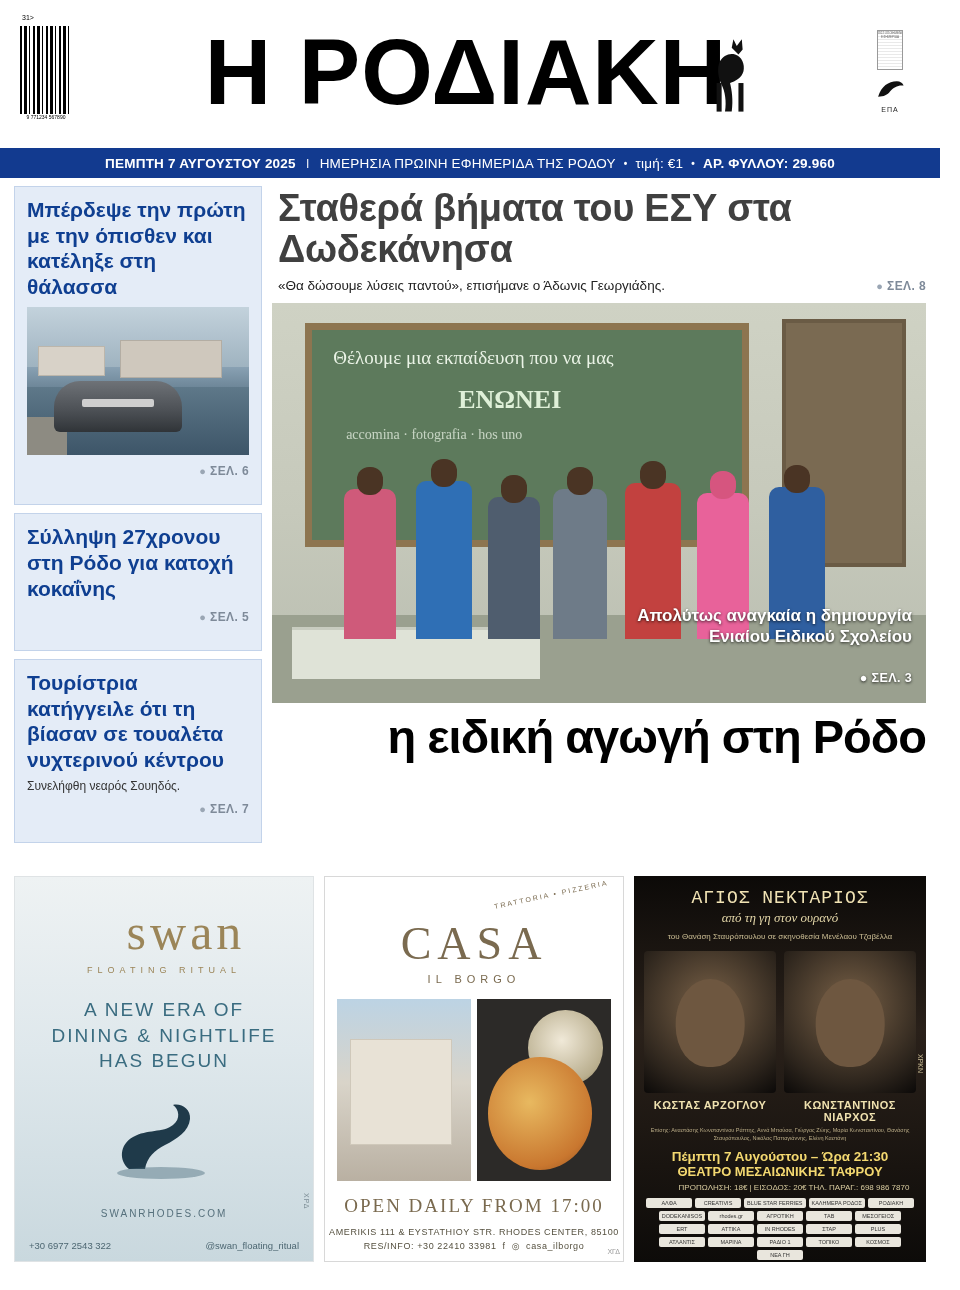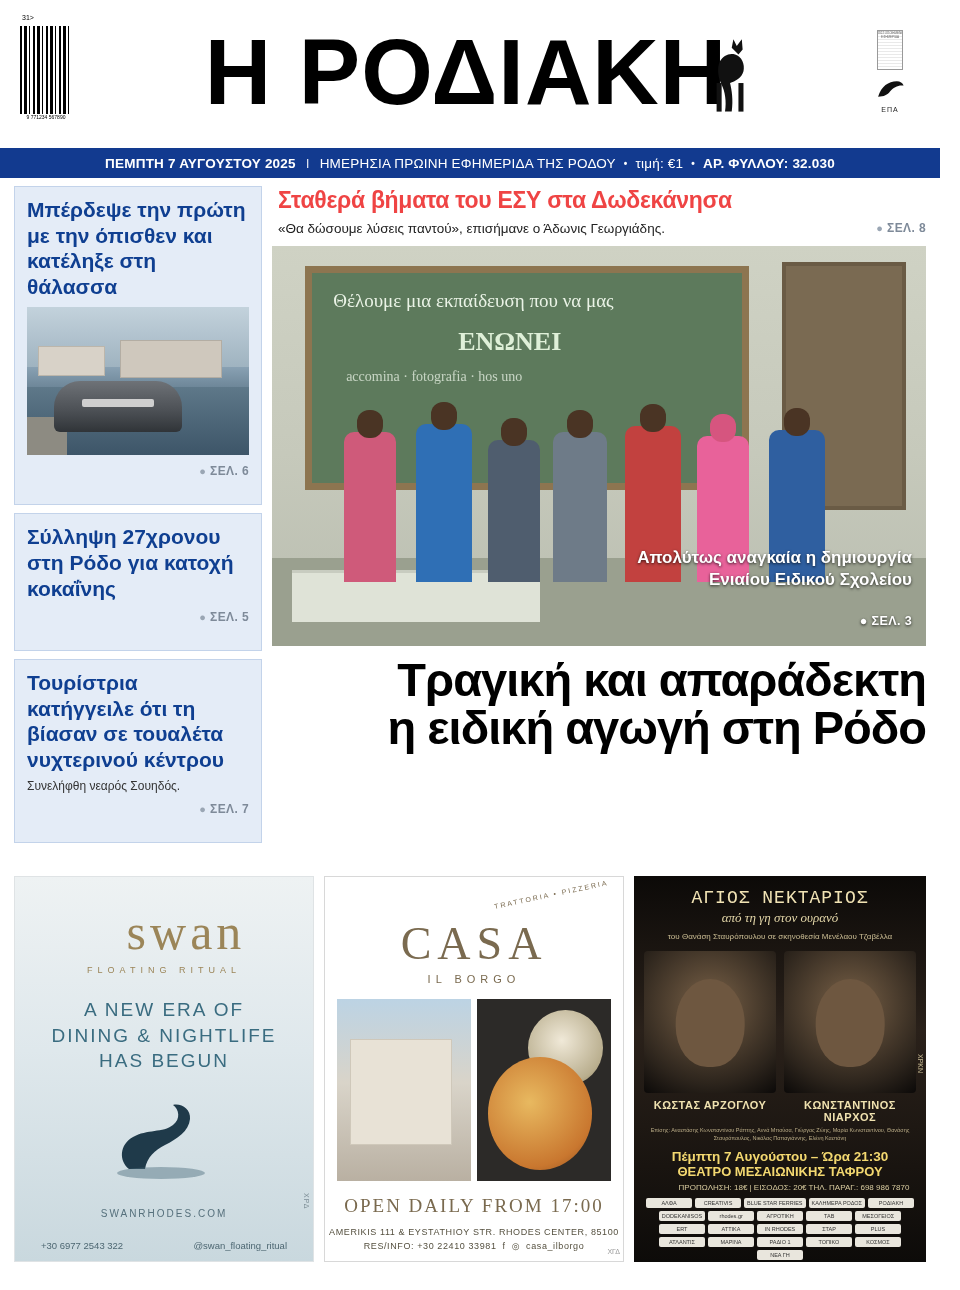--- a/index.html
+++ b/index.html
@@ -143,23 +143,23 @@
   .sel-line { text-align: right; margin-top: 6px; }
   .sel-tag {
     font-size: 12px; font-weight: 700; color: #7e8a99; letter-spacing: .4px;
   }
   .sel-tag .bullet { color:#9aa6b4; font-size: 11px; }
 
   .side-sub { font-size: 12px; color:#333; margin-top: 6px; }
 
   
   .lead-head {
-    font-size: 23px;
+    font-size: 38px;
     font-weight: 700;
-    color: #ef4444;
+    color: #404040;
     line-height: 1.08;
     letter-spacing: -.3px;
     padding: 2px 0 0 6px;
   }
   .lead-sub {
     font-size: 13.5px;
     color: #222;
     padding: 8px 0 0 6px;
     display:flex; align-items:center; justify-content:space-between;
   }
@@ -229,21 +229,21 @@
   .swan-claim {
     margin-top: 22px; font-size: 19px; color:#3a6c80; letter-spacing: 2px; line-height: 1.35;
   }
   .swan-bird {
     position:absolute; left:50%; transform:translateX(-50%); bottom: 74px;
     width: 150px; height: 96px;
   }
   .swan-site { position:absolute; bottom:42px; left:0; right:0; text-align:center;
      font-size: 10px; letter-spacing: 2px; color:#56707c; }
   .swan-contact { position:absolute; bottom:10px; left:0; right:0;
-     display:flex; justify-content:space-between; padding: 0 26px;
+     display:flex; justify-content:space-between; padding: 0 14px;
      font-size: 9.5px; color:#4d6772; align-items:center; }
   .swan-vert { position:absolute; right:3px; bottom:52px; font-size:7px; color:#7d8e96;
      writing-mode: vertical-rl; letter-spacing:1px;}
 
   .ad-casa {
     flex: 0 0 300px;
     background:#fff; border:1px solid #d8d8d8; text-align:center; padding-top: 40px;
   }
   .casa-word { font-family:"Liberation Serif", serif; font-size:46px; color:#7a6a4f; letter-spacing:6px; }
   .casa-sub { font-size:11px; color:#7a6a4f; letter-spacing:5px; margin-top:3px; }
@@ -321,21 +321,21 @@
     </div>
   </div>
 
   <div class="blue-bar">
     <span>ΠΕΜΠΤΗ 7 ΑΥΓΟΥΣΤΟΥ 2025</span>
     <span class="sep">Ι</span>
     <span class="sub">ΗΜΕΡΗΣΙΑ ΠΡΩΙΝΗ ΕΦΗΜΕΡΙΔΑ ΤΗΣ ΡΟΔΟΥ</span>
     <span class="dot">•</span>
     <span class="sub">τιμή: €1</span>
     <span class="dot">•</span>
-    <span>ΑΡ. ΦΥΛΛΟΥ: 32.030</span>
+    <span>ΑΡ. ΦΥΛΛΟΥ: 29.960</span>
   </div>
 
   <div class="content">
 
     <div class="left-col">
 
       <div class="side-box">
         <div class="side-head">Μπέρδεψε την πρώτη με την όπισθεν και κατέληξε στη θάλασσα</div>
         <div class="side-photo">
           <div class="sky"></div>
@@ -418,21 +418,20 @@
         <div class="lp-cap">
           <div>Απολύτως αναγκαία η δημιουργία</div>
           <div>Ενιαίου Ειδικού Σχολείου</div>
         </div>
         <div class="lp-sel">●
           <span>ΣΕΛ. 3</span>
         </div>
       </div>
 
       <div class="main-head">
-        <span class="l1">Τραγική και απαράδεκτη</span>
         <span class="l2">η ειδική αγωγή στη Ρόδο</span>
       </div>
     </div>
   </div>
 
   <div class="ads">
 
     <div class="ad ad-swan">
       <div class="swan-word">swan</div>
       <div class="swan-sub">FLOATING RITUAL</div>

